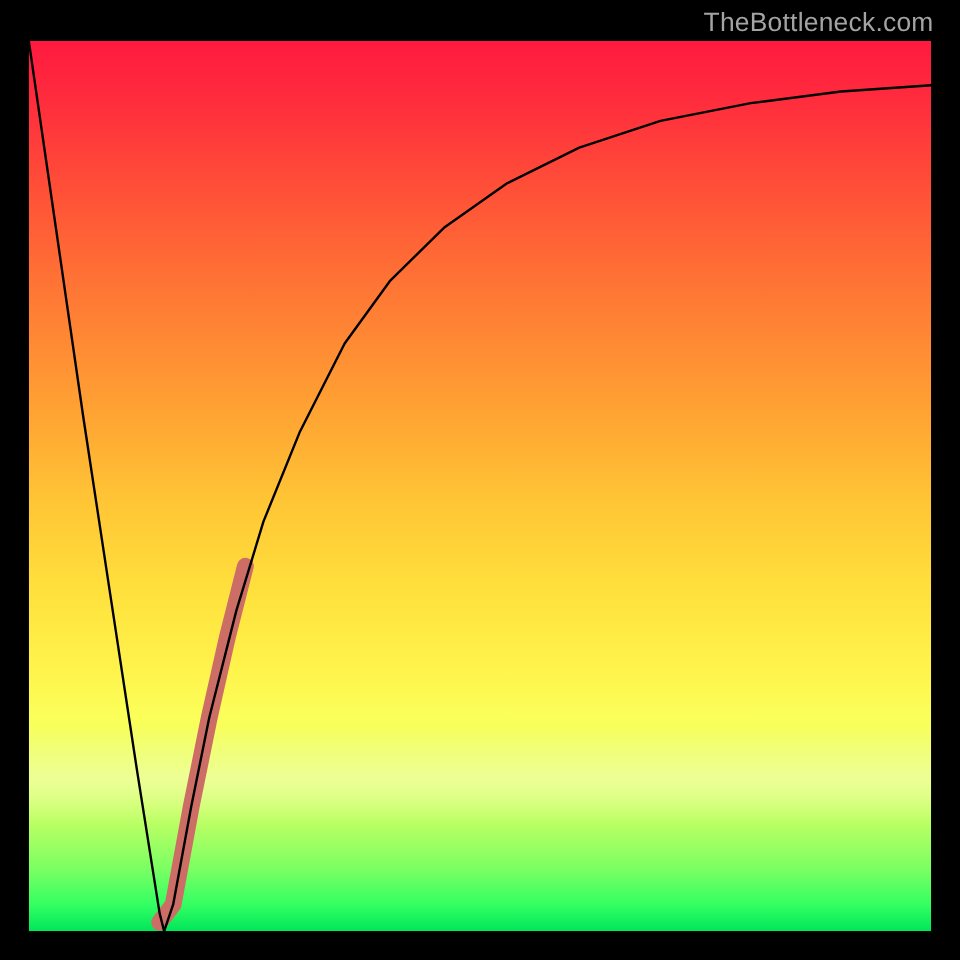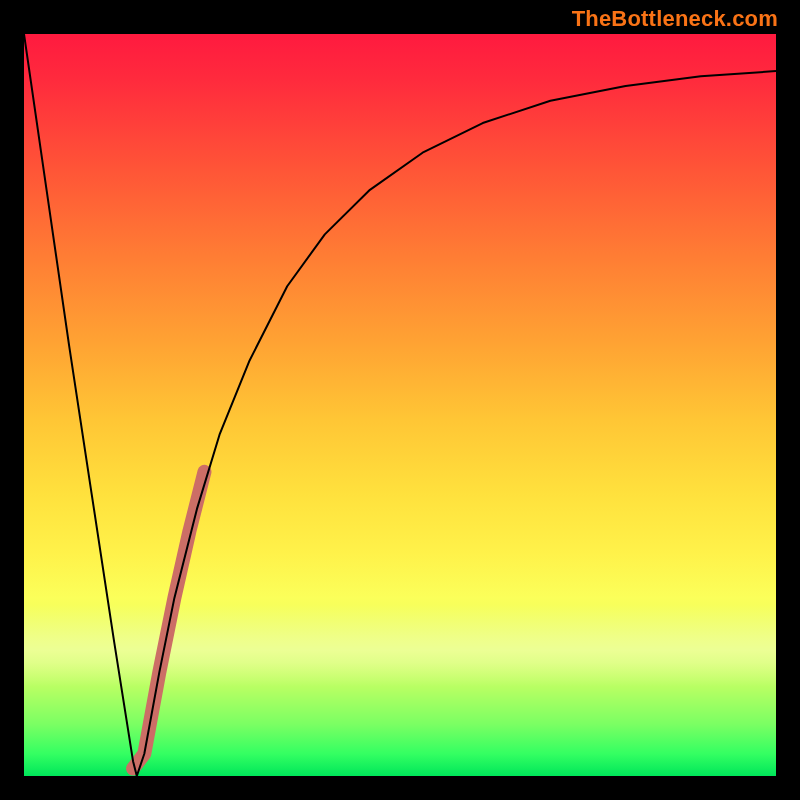--- a/index.html
+++ b/index.html
@@ -65,23 +65,23 @@
     pointer-events: none;
   }
   svg.curve {
     position: absolute;
     inset: 0;
   }
   .watermark {
     position: absolute;
     top: 6px;
     right: 22px;
-    color: #f97316;
+    color: #a3a3a3;
     font-size: 22px;
-    font-weight: 700;
+    font-weight: 400;
     letter-spacing: 0.2px;
     user-select: none;
   }
 </style>
 </head>
 <body>
 
 <div class="frame">
 
   <div class="watermark">TheBottleneck.com</div>

